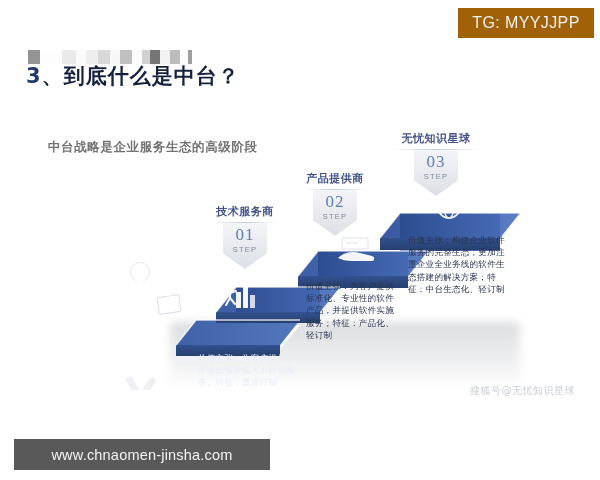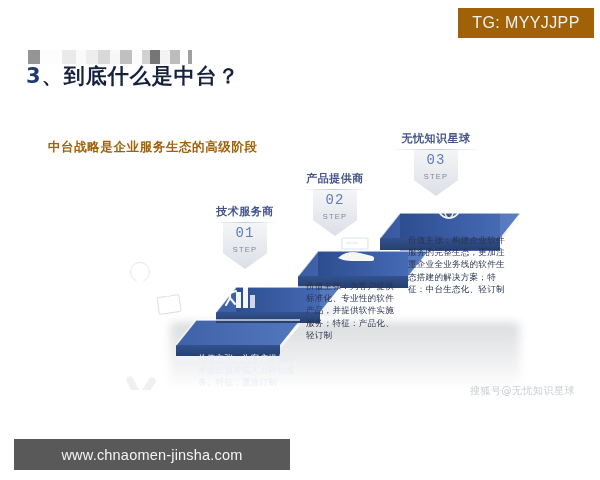--- a/index.html
+++ b/index.html
@@ -34,21 +34,21 @@
     font-family:"DejaVu Sans","Liberation Sans",sans-serif;
     font-size:21px;font-weight:bold;color:#16213f;letter-spacing:1px;
     white-space:nowrap;
   }
   .page-title .num{color:#1f3a6e;}
 
   
   .red-sub{
     position:absolute;left:48px;top:139px;
     font-family:"DejaVu Serif","Liberation Serif",serif;
-    font-size:12.5px;font-weight:bold;color:#a16207;
+    font-size:12.5px;font-weight:bold;color:#737373;
     letter-spacing:.6px;white-space:nowrap;
   }
 
   
   .ground-shadow{
     position:absolute;left:170px;top:322px;width:350px;height:62px;
     background:linear-gradient(180deg,rgba(190,192,196,.55),rgba(218,220,224,.10));
     border-radius:6px;filter:blur(4px);
   }
 
@@ -67,22 +67,22 @@
     background:linear-gradient(90deg,rgba(200,205,215,0),#c3c9d6,rgba(200,205,215,0));
   }
   .pointer{
     position:relative;width:44px;margin:0 auto;height:46px;
     background:linear-gradient(180deg,#f4f5f7 0%,#e7e9ee 55%,#dcdfe6 100%);
     clip-path:polygon(0 0,100% 0,100% 66%,50% 100%,0 66%);
     box-shadow:0 1px 2px rgba(90,100,120,.18);
   }
   .pointer .n{
     position:absolute;left:0;right:0;top:2px;
-    font-size:14px;color:#5f7bbd;font-weight:400;letter-spacing:1px;
-    font-family:Liberation Mono, monospace;
+    font-size:17px;color:#5f7bbd;font-weight:400;letter-spacing:1px;
+    font-family:Liberation Serif, serif;
   }
   .pointer .s{
     position:absolute;left:0;right:0;top:22px;
     font-size:7.5px;color:#7f8persistent;color:#7f8798;letter-spacing:1.2px;
   }
 
   
   .blk{
     position:absolute;
     font-family:"DejaVu Serif","Liberation Serif",serif;
@@ -91,21 +91,21 @@
   }
   .blk.on-blue{color:#e8edf6;}
 
   
   .wm-sohu{
     position:absolute;left:470px;top:384px;
     font-family:"DejaVu Sans","Liberation Sans",sans-serif;
     font-size:10px;color:#c8ccd3;letter-spacing:.5px;white-space:nowrap;
   }
   .url-bar{
-    position:absolute;left:14px;top:439px;width:276px;height:31px;
+    position:absolute;left:14px;top:439px;width:256px;height:31px;
     background:#595959;color:#f4f4f4;
     display:flex;align-items:center;justify-content:center;
     font-size:14.5px;letter-spacing:.2px;
   }
 </style>
 </head>
 <body>
 
 <div id="stage">
 

